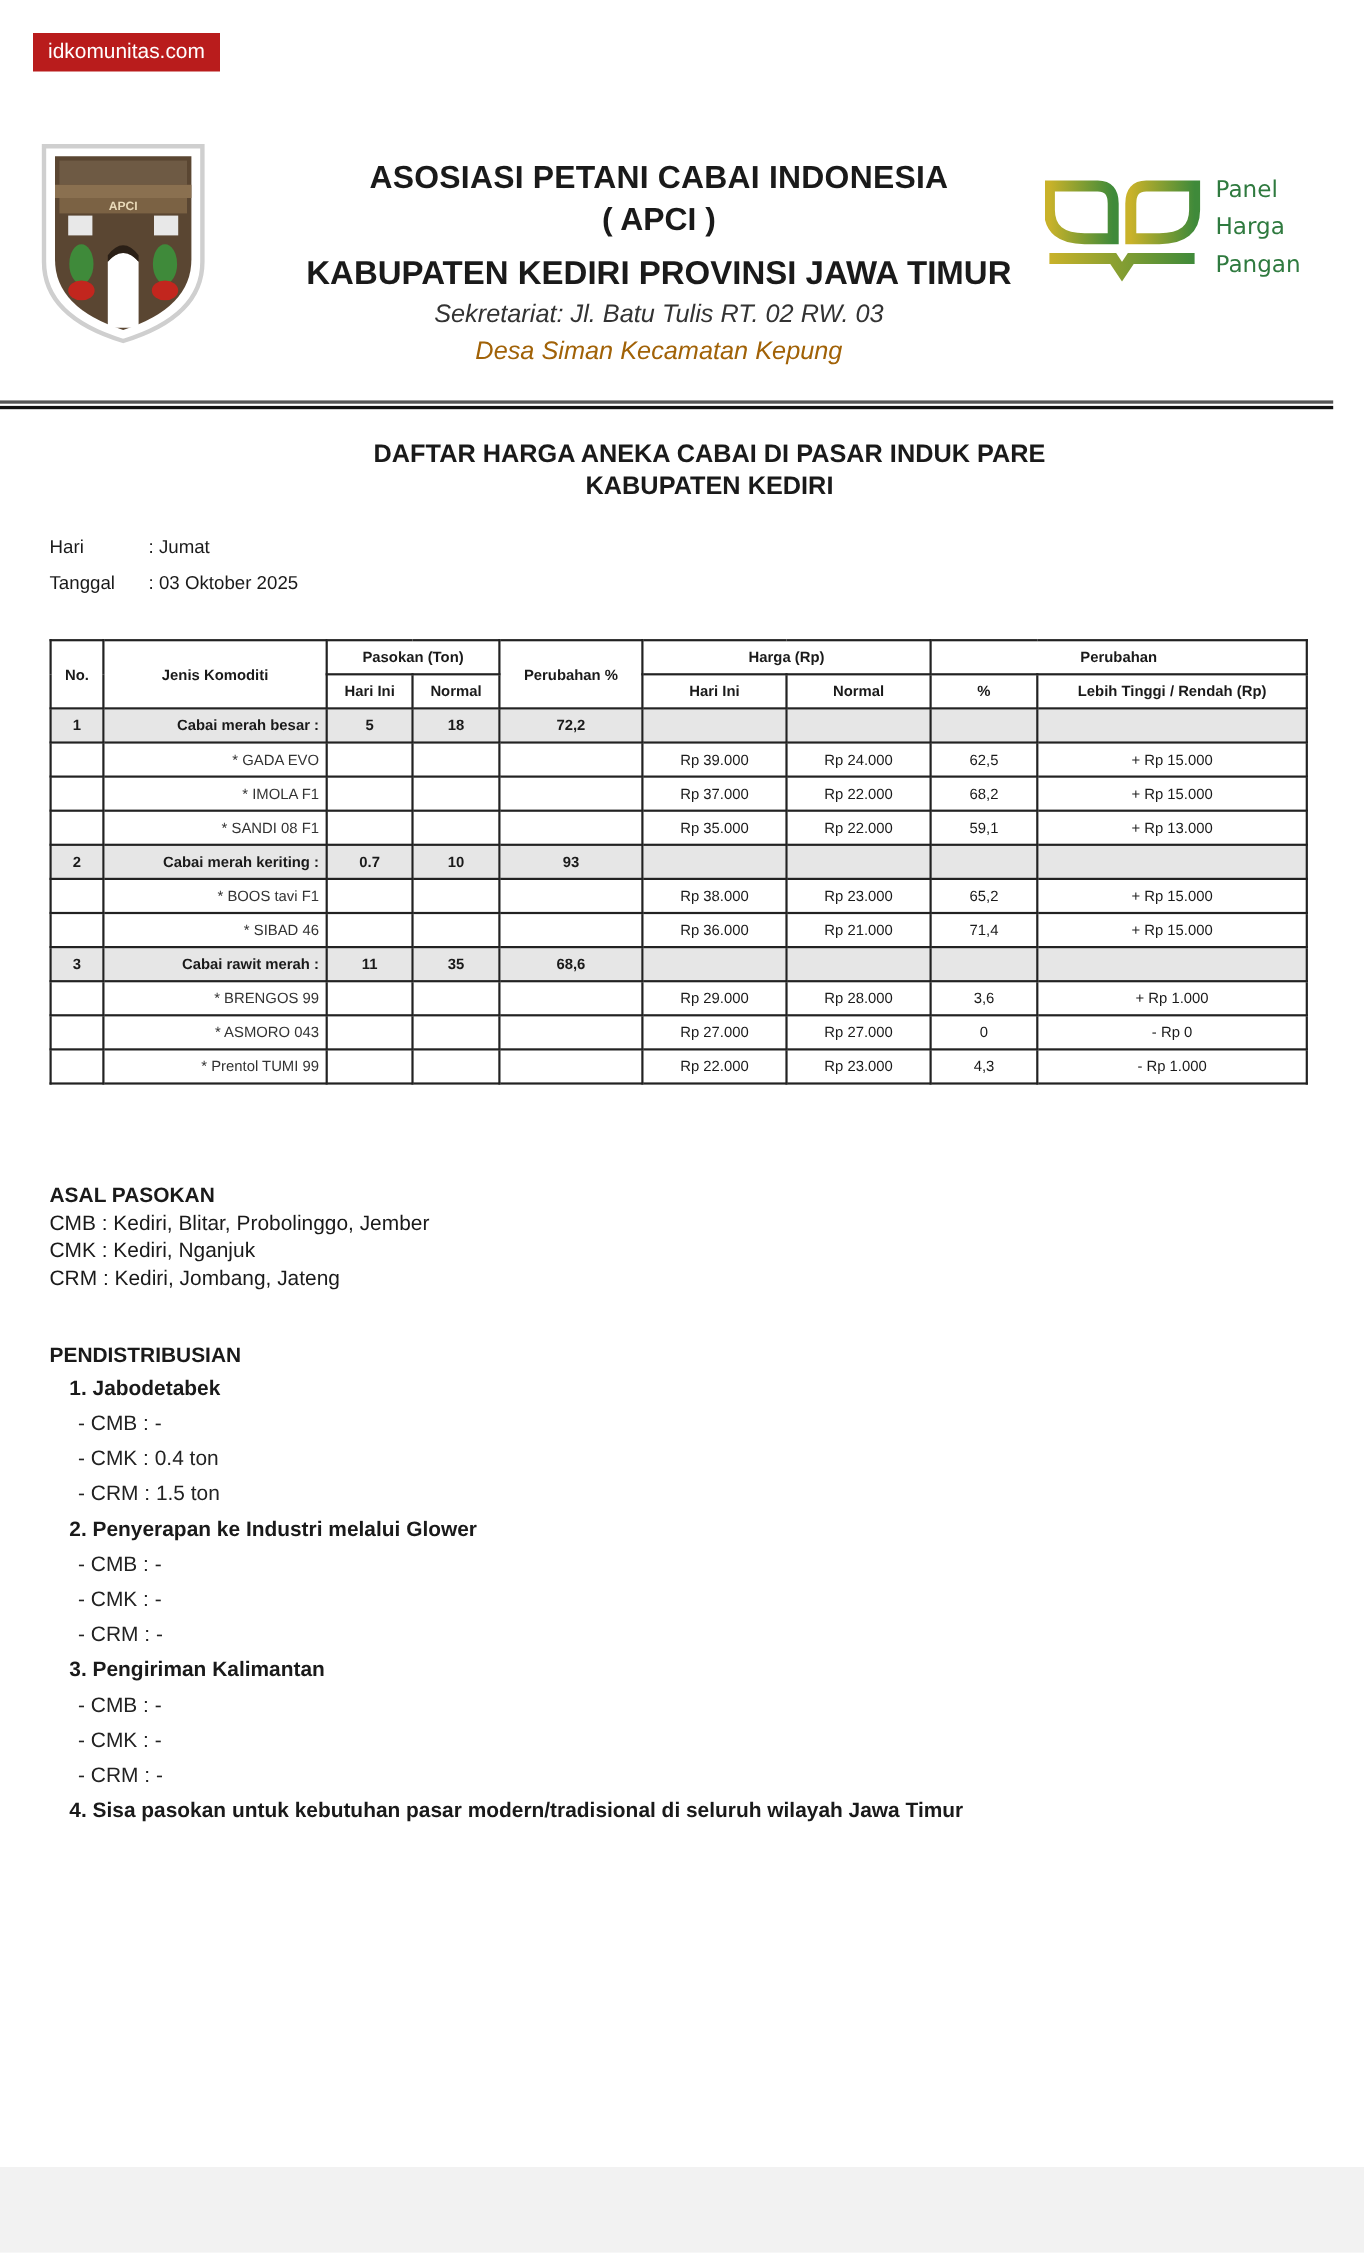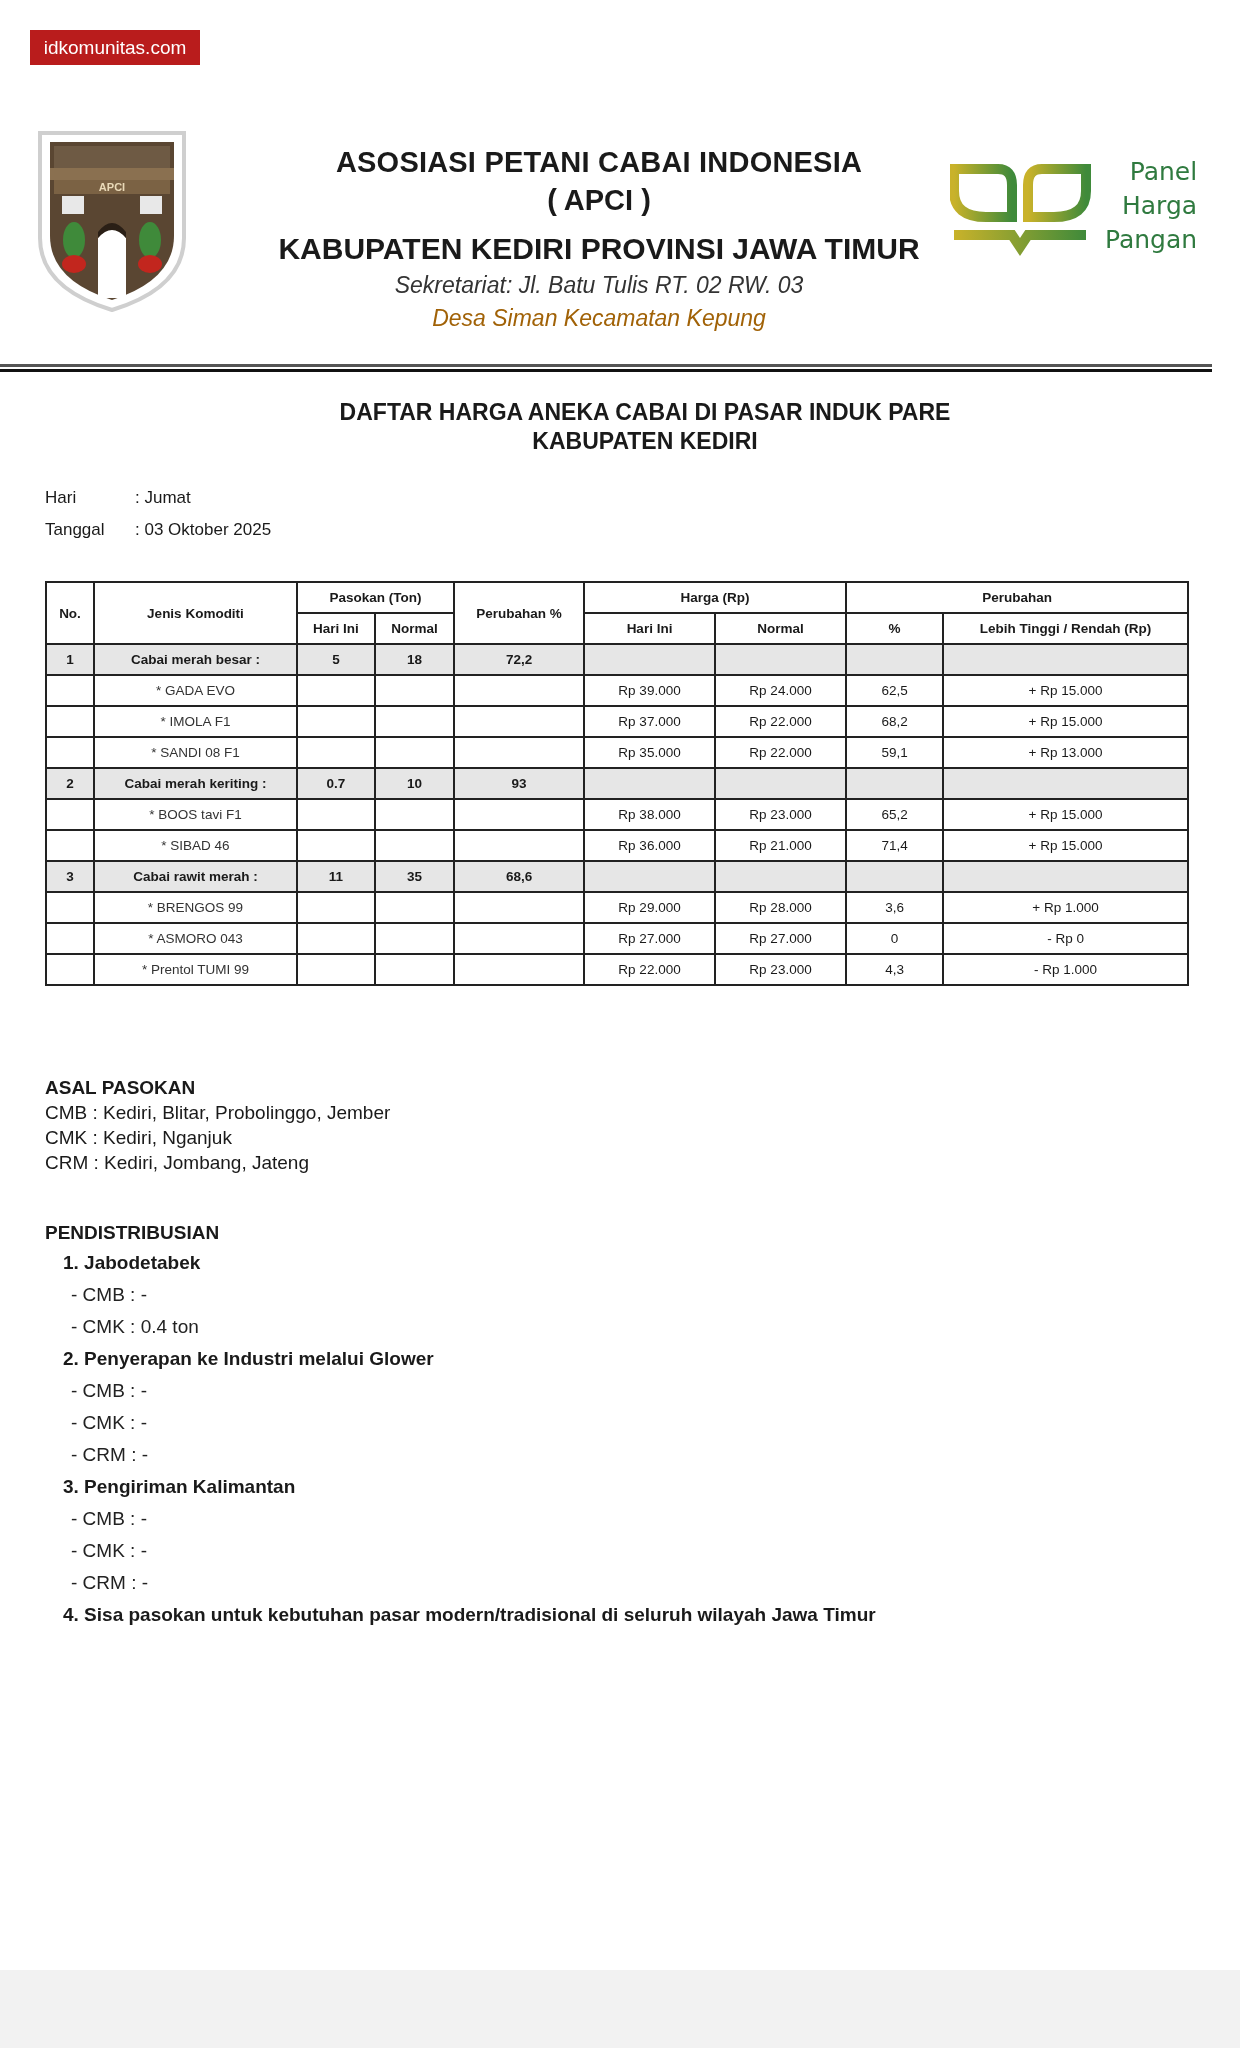--- a/index.html
+++ b/index.html
@@ -16,42 +16,42 @@
   }
   .logo-left { left: 32px; top: 128px; width: 160px; height: 185px; }
   .hdr { left: 209px; width: 780px; text-align: center; }
   .h-org { top: 146px; font-size: 29px; font-weight: bold; letter-spacing: 0.2px; }
   .h-apci { top: 184px; font-size: 29px; font-weight: bold; }
   .h-kab { top: 232px; font-size: 30px; font-weight: bold; }
   .h-addr1 { top: 272px; font-size: 23px; font-style: italic; color: #333; }
   .h-addr2 { top: 305px; font-size: 23px; font-style: italic; color: #a16207; }
   .logo-right { left: 950px; top: 155px; width: 265px; height: 105px; }
   .logo-right .words {
-    position: absolute; left: 155px; top: 0; font-size: 25px; line-height: 34px;
-    color: #2f7a3f; font-family: "DejaVu Sans", sans-serif; text-align: right;
+    position: absolute; left: 155px; top: 0; font-size: 21px; line-height: 34px;
+    color: #2f7a3f; font-family: "DejaVu Sans", sans-serif;
   }
   .rule1 { left: 0; top: 364px; width: 1212px; height: 3px; background: #555; }
   .rule2 { left: 0; top: 369px; width: 1212px; height: 3px; background: #111; }
   .title { left: 0; width: 1290px; text-align: center; font-weight: bold; font-size: 23px; }
   .t1 { top: 399px; } .t2 { top: 428px; }
   .meta { left: 45px; font-size: 17px; }
   .meta .lbl { display: inline-block; width: 90px; }
   .m1 { top: 488px; } .m2 { top: 520px; }
 
   table.prices {
     position: absolute; left: 45px; top: 581px; width: 1142px;
     border-collapse: collapse; table-layout: fixed; font-size: 13.5px;
   }
   table.prices th, table.prices td {
     border: 2px solid #222; padding: 0 6px; height: 29px; text-align: center;
     white-space: nowrap; overflow: hidden;
   }
   table.prices th { font-weight: bold; font-size: 13.5px; border-radius: 13px; }
   table.prices tr.group td { background: #e6e6e6; font-weight: bold; }
-  table.prices td.name { text-align: center; }
+  table.prices td.name { text-align: right; }
   table.prices td.sub { color: #333; }
 
   .section { left: 45px; font-size: 19px; line-height: 25px; }
   .sec-title { font-weight: bold; }
   .asal { top: 1075px; }
   .dist { top: 1219px; }
   .dist .item { font-weight: bold; padding-left: 18px; line-height: 32px; height: 32px; }
   .dist .sub { padding-left: 26px; line-height: 32px; height: 32px; color: #222; }
   .footer-band { left: 0; top: 1970px; width: 1240px; height: 78px; background: #f2f2f2; }
 </style>
@@ -279,20 +279,21 @@
   <div>CMK : Kediri, Nganjuk</div>
   <div>CRM : Kediri, Jombang, Jateng</div>
 </div>
 
 <div class="abs section dist">
   <div class="sec-title" style="line-height:28px;height:28px;">PENDISTRIBUSIAN</div>
   <div id="dist-list">
       <div class="item">1. Jabodetabek</div>
       <div class="sub">- CMB : -</div>
       <div class="sub">- CMK : 0.4 ton</div>
+      <div class="sub">- CRM : 1.5 ton</div>
       <div class="item">2. Penyerapan ke Industri melalui Glower</div>
       <div class="sub">- CMB : -</div>
       <div class="sub">- CMK : -</div>
       <div class="sub">- CRM : -</div>
       <div class="item">3. Pengiriman Kalimantan</div>
       <div class="sub">- CMB : -</div>
       <div class="sub">- CMK : -</div>
       <div class="sub">- CRM : -</div>
       <div class="item">4. Sisa pasokan untuk kebutuhan pasar modern/tradisional di seluruh wilayah Jawa Timur</div>
     </div>

